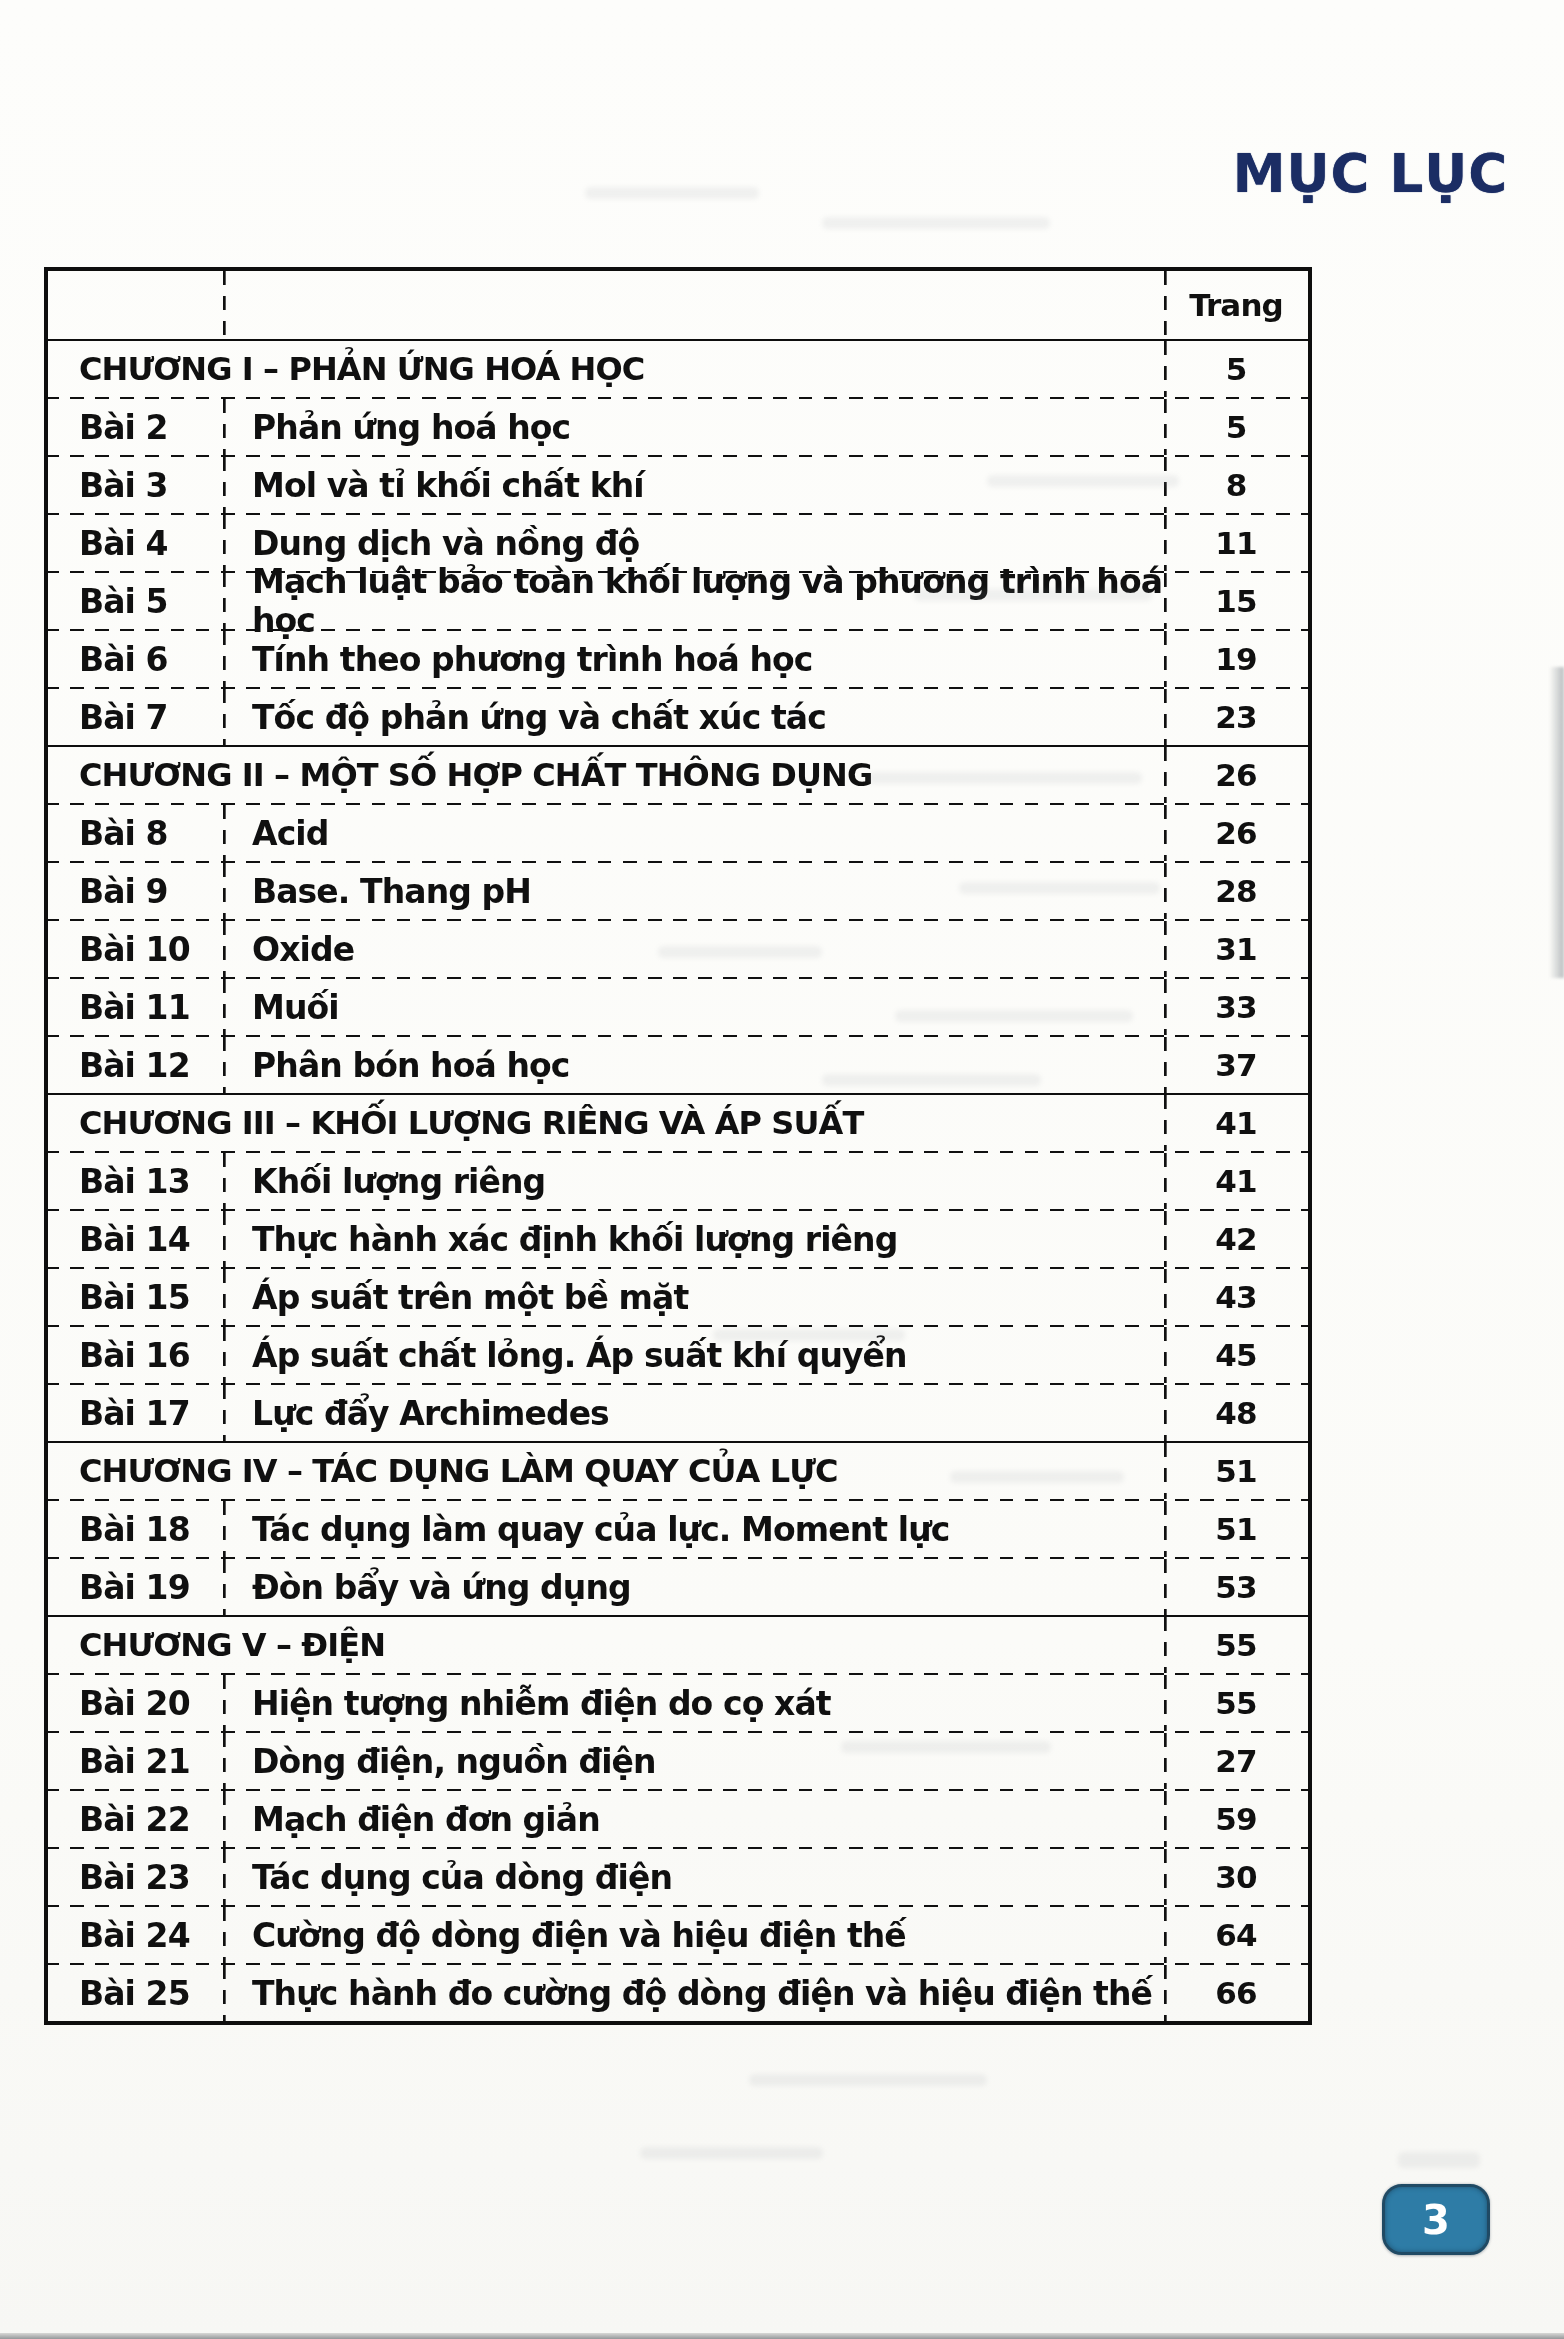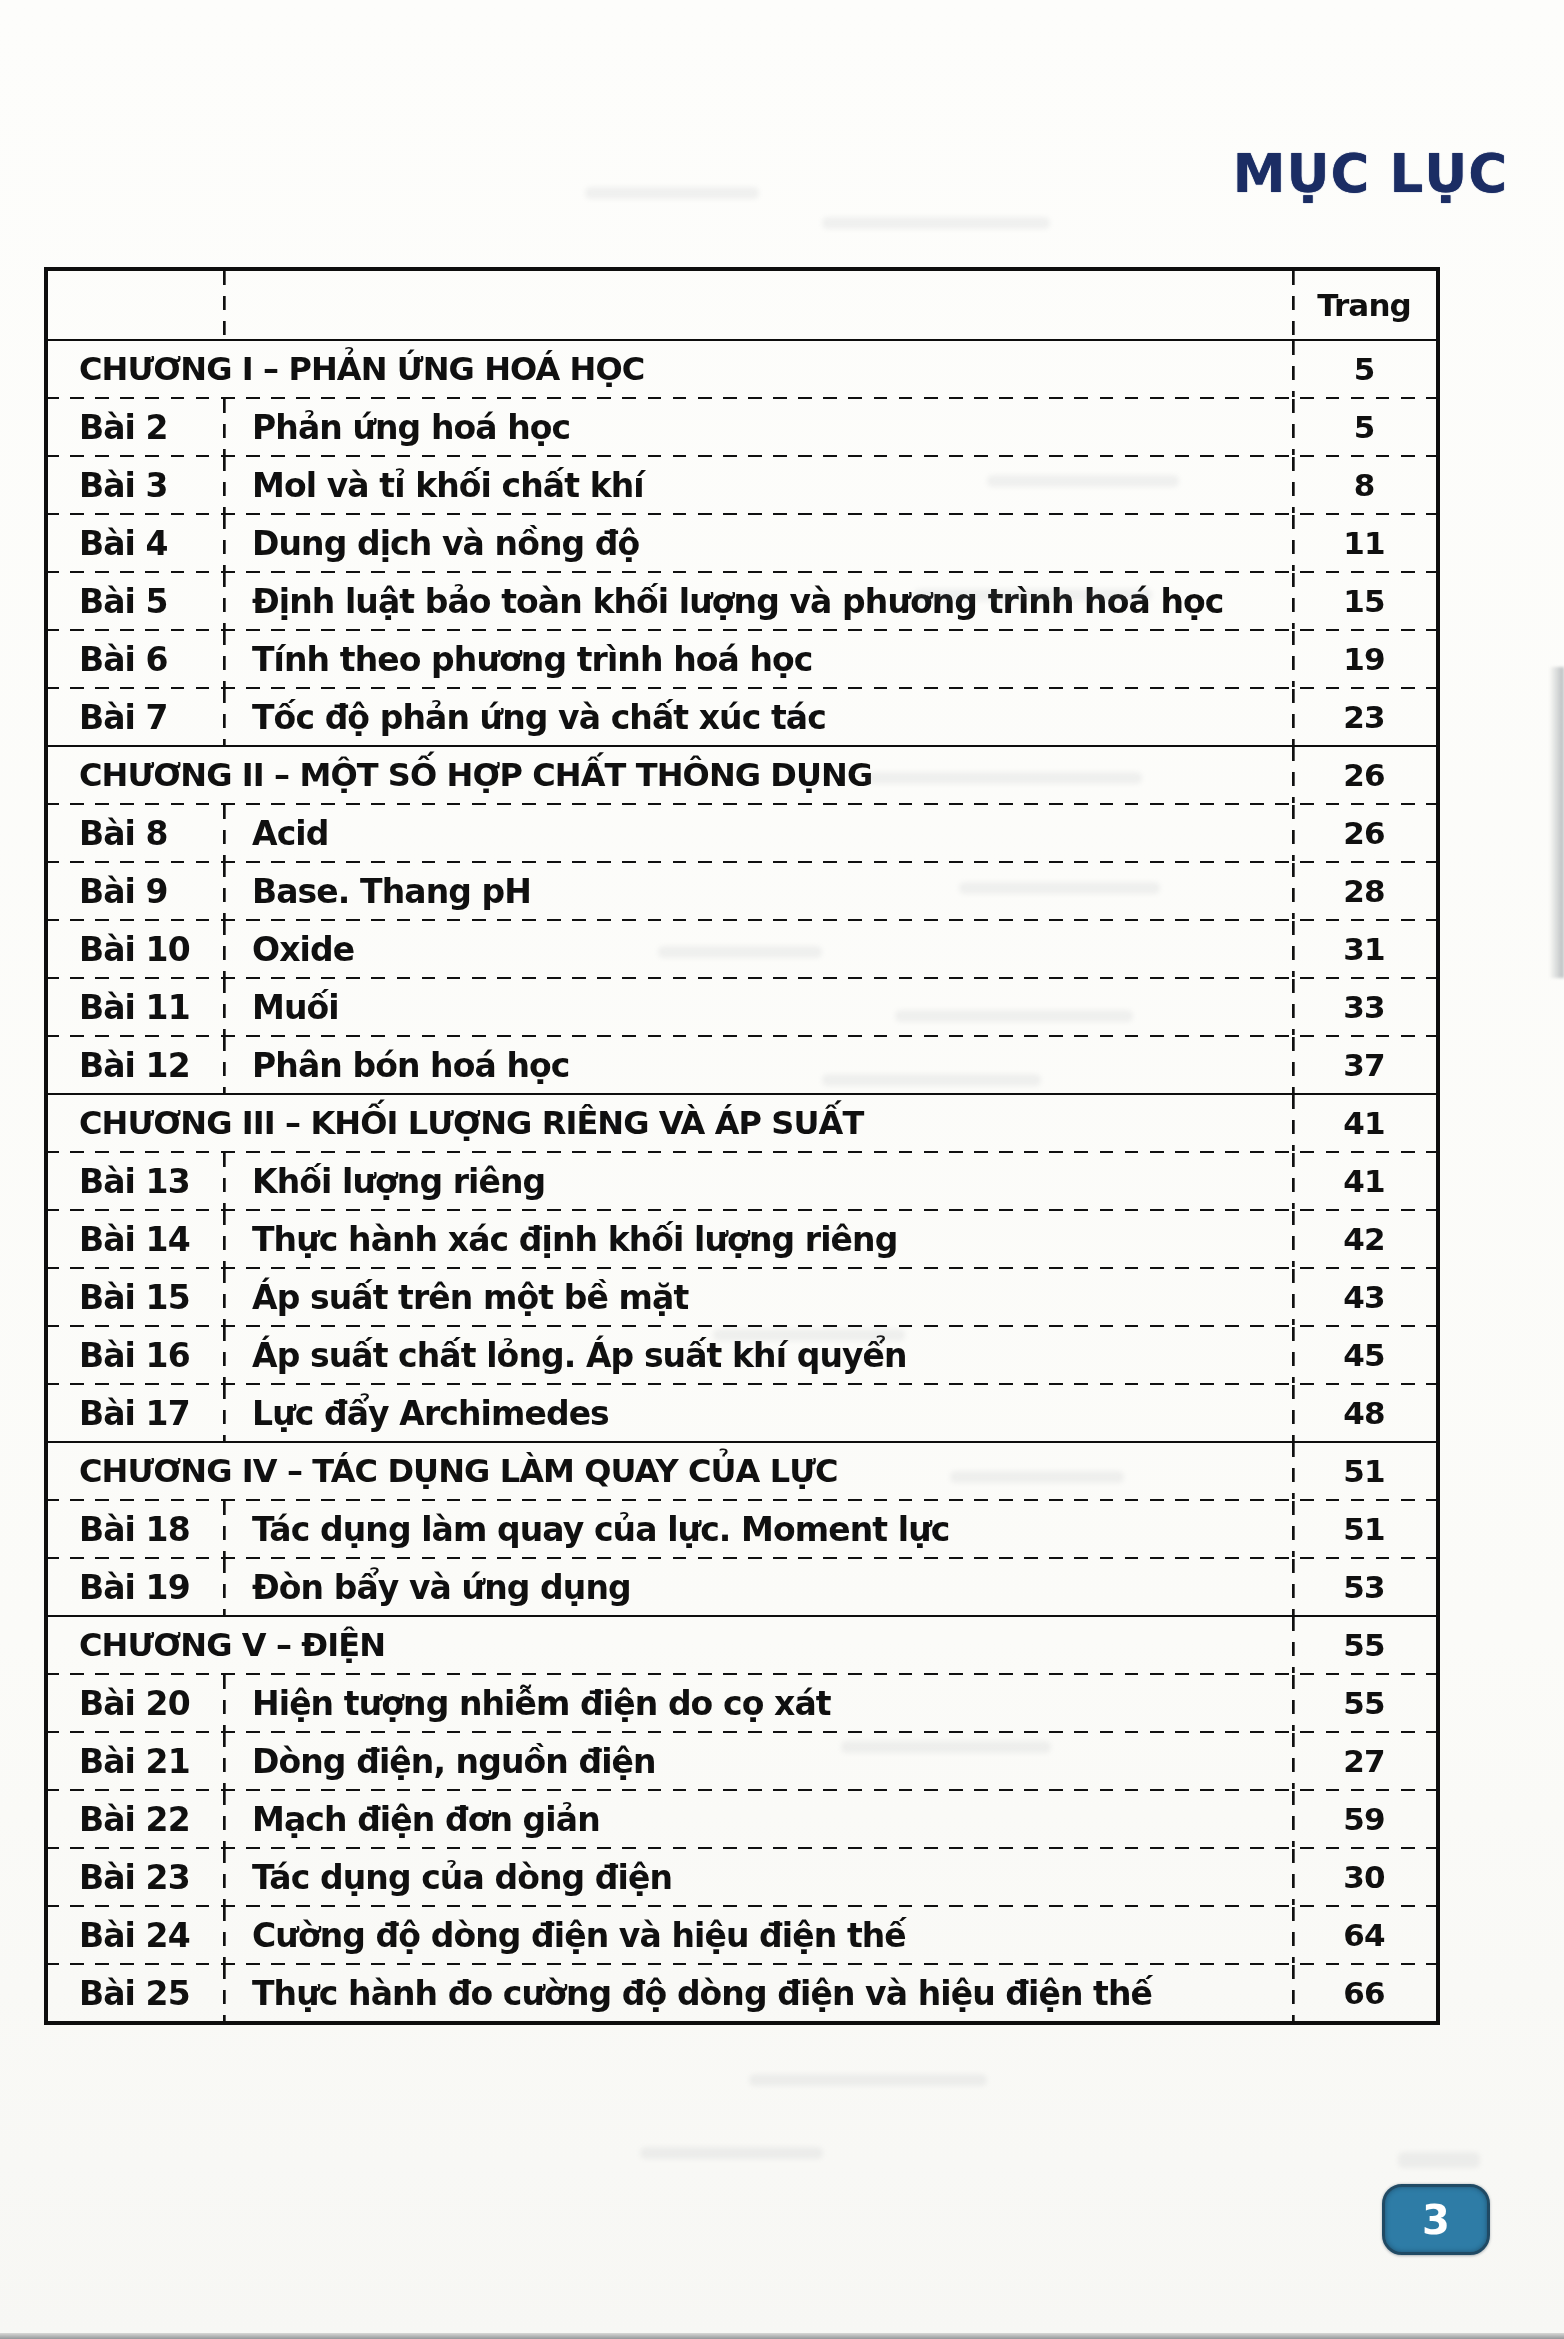--- a/index.html
+++ b/index.html
@@ -11,21 +11,21 @@
     color:#101010;
   }
   .title {
     position:absolute; top:143px; left:0; width:1508px;
     text-align:right;
     font-size:53px; font-weight:bold; letter-spacing:0.9px;
     color:#1b2d64;
     text-shadow:0 0 0.9px #1b2d64;
   }
   .toc {
-    position:absolute; left:44px; top:267px; width:1396px;
+    position:absolute; left:44px; top:267px; width:1268px;
     border:4.6px solid #0e0e0e;
     background:transparent;
     box-sizing:border-box;
   }
   .trow { display:flex; align-items:center; height:58px; box-sizing:border-box; }
   .trow.header { height:68px; }
   .trow.lesson, .trow.chapter { border-top:2.7px dashed #101010; }
   .trow.lesson {
     border-top:2.7px solid transparent;
     border-image:repeating-linear-gradient(90deg,#101010 0 13.7px, rgba(0,0,0,0) 13.7px 25px) 3;
@@ -97,21 +97,21 @@
           <div class="c2 vsep">Mol và tỉ khối chất khí</div>
           <div class="c3 vsep">8</div>
         </div>
         <div class="trow lesson">
           <div class="c1">Bài 4</div>
           <div class="c2 vsep">Dung dịch và nồng độ</div>
           <div class="c3 vsep">11</div>
         </div>
         <div class="trow lesson">
           <div class="c1">Bài 5</div>
-          <div class="c2 vsep">Định luật bảo toàn khối lượng và phương trình hoá học</div>
+          <div class="c2 vsep">Mạch luật bảo toàn khối lượng và phương trình hoá học</div>
           <div class="c3 vsep">15</div>
         </div>
         <div class="trow lesson">
           <div class="c1">Bài 6</div>
           <div class="c2 vsep">Tính theo phương trình hoá học</div>
           <div class="c3 vsep">19</div>
         </div>
         <div class="trow lesson">
           <div class="c1">Bài 7</div>
           <div class="c2 vsep">Tốc độ phản ứng và chất xúc tác</div>

